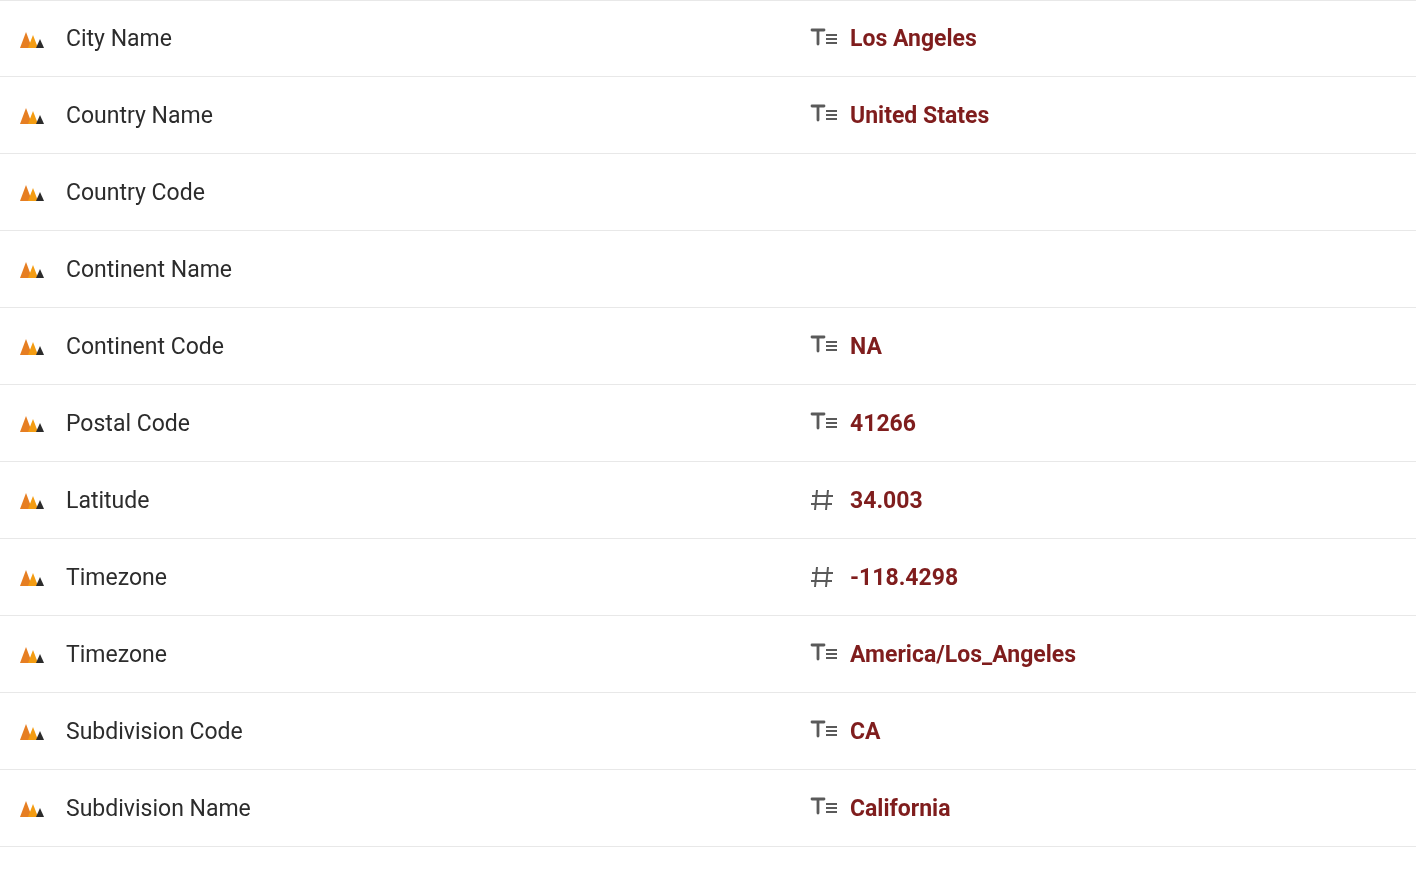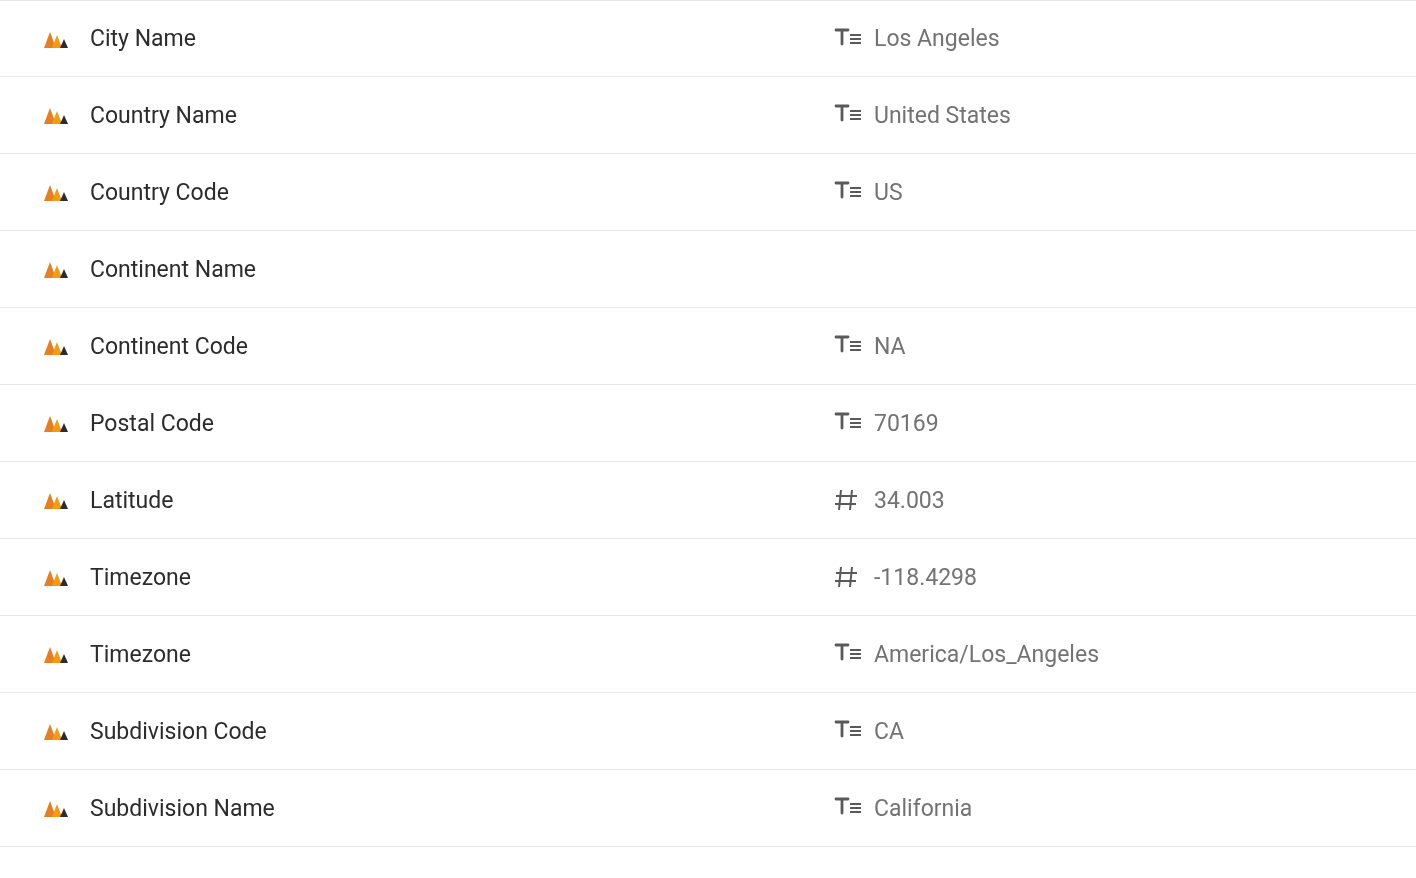--- a/index.html
+++ b/index.html
@@ -13,21 +13,21 @@
       color: #2c2c2c;
       font-size: 23px;
     }
     .table {
       width: 100%;
     }
     .row {
       display: flex;
       height: 77px;
       border-bottom: 1px solid #e8e8e8;
-      padding: 0 44px;
+      padding: 0 20px;
     }
     .row:first-child {
       border-top: 1px solid #e8e8e8;
     }
     .cell-left {
       display: flex;
       align-items: center;
       width: 790px;
       flex-shrink: 0;
     }
@@ -61,22 +61,22 @@
     }
     .type-icon svg {
       width: 28px;
       height: 26px;
     }
     .label-text {
       color: #2c2c2c;
       font-weight: 400;
     }
     .value-text {
-      color: #737373;
-      font-weight: 400;
+      color: #7f1d1d;
+      font-weight: 700;
     }
   </style>
 </head>
 <body>
 
 <div class="table">
 
   <div class="row">
     <div class="cell-left">
       <span class="maxmind-icon">
@@ -129,31 +129,20 @@
     <div class="cell-left">
       <span class="maxmind-icon">
         <svg viewBox="0 0 28 22">
           <path d="M0 20 L6 4 L12 20 Z" fill="#E67E22"></path>
           <path d="M8 20 L13 7 L18 20 Z" fill="#F39C12"></path>
           <path d="M16 20 L20 11 L24 20 Z" fill="#2C2C2C"></path>
         </svg>
       </span>
       <span class="label-text">Country Code</span>
     </div>
-    <div class="cell-right">
-      <span class="type-icon">
-        <svg viewBox="0 0 28 26">
-          <path d="M2 4 L14 4 M8 4 L8 18" stroke="#5a5a5a" stroke-width="2.8" fill="none" stroke-linecap="round"></path>
-          <line x1="16" y1="9" x2="27" y2="9" stroke="#5a5a5a" stroke-width="2"></line>
-          <line x1="16" y1="13" x2="27" y2="13" stroke="#5a5a5a" stroke-width="2"></line>
-          <line x1="16" y1="17" x2="27" y2="17" stroke="#5a5a5a" stroke-width="2"></line>
-        </svg>
-      </span>
-      <span class="value-text">US</span>
-    </div>
   </div>
 
   <div class="row">
     <div class="cell-left">
       <span class="maxmind-icon">
         <svg viewBox="0 0 28 22">
           <path d="M0 20 L6 4 L12 20 Z" fill="#E67E22"></path>
           <path d="M8 20 L13 7 L18 20 Z" fill="#F39C12"></path>
           <path d="M16 20 L20 11 L24 20 Z" fill="#2C2C2C"></path>
         </svg>
@@ -199,21 +188,21 @@
     </div>
     <div class="cell-right">
       <span class="type-icon">
         <svg viewBox="0 0 28 26">
           <path d="M2 4 L14 4 M8 4 L8 18" stroke="#5a5a5a" stroke-width="2.8" fill="none" stroke-linecap="round"></path>
           <line x1="16" y1="9" x2="27" y2="9" stroke="#5a5a5a" stroke-width="2"></line>
           <line x1="16" y1="13" x2="27" y2="13" stroke="#5a5a5a" stroke-width="2"></line>
           <line x1="16" y1="17" x2="27" y2="17" stroke="#5a5a5a" stroke-width="2"></line>
         </svg>
       </span>
-      <span class="value-text">70169</span>
+      <span class="value-text">41266</span>
     </div>
   </div>
 
   <div class="row">
     <div class="cell-left">
       <span class="maxmind-icon">
         <svg viewBox="0 0 28 22">
           <path d="M0 20 L6 4 L12 20 Z" fill="#E67E22"></path>
           <path d="M8 20 L13 7 L18 20 Z" fill="#F39C12"></path>
           <path d="M16 20 L20 11 L24 20 Z" fill="#2C2C2C"></path>

